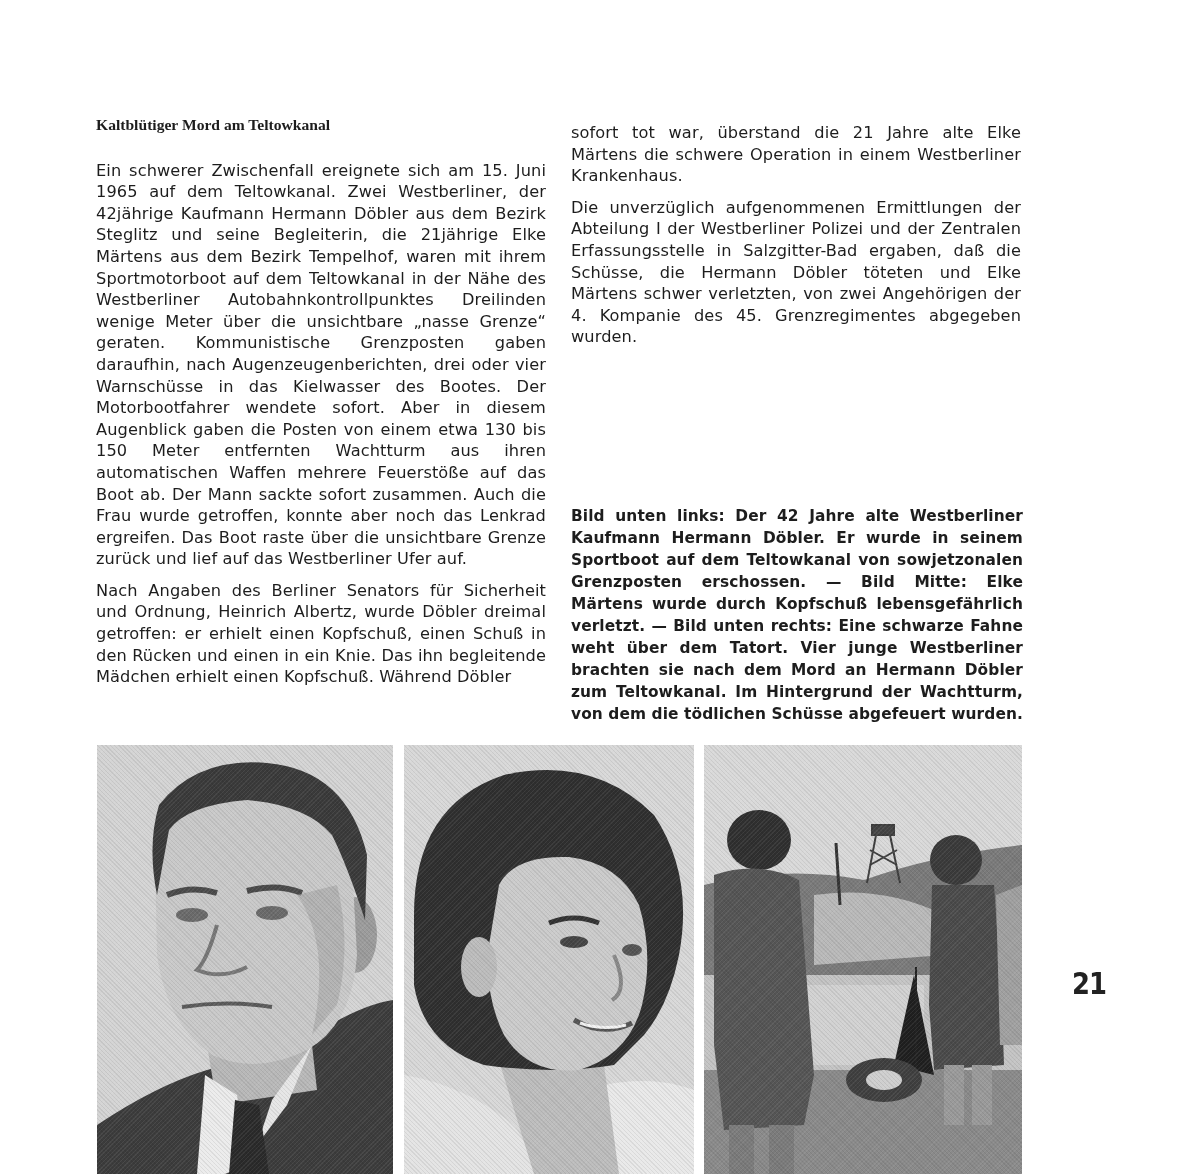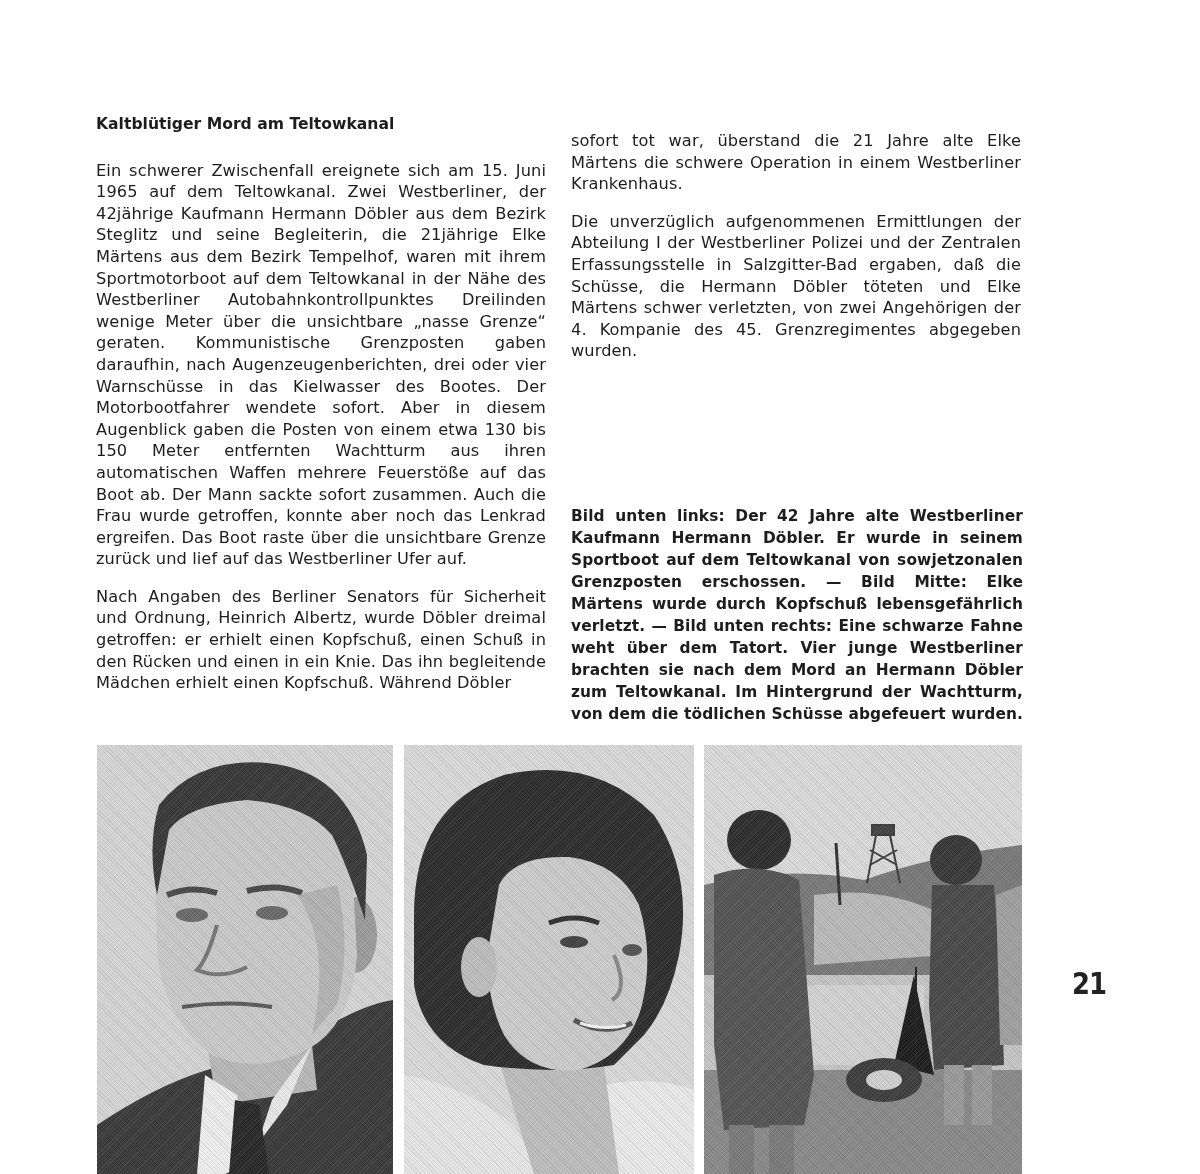--- a/index.html
+++ b/index.html
@@ -1,22 +1,22 @@
 <!DOCTYPE html>
 <html><head>
   <meta charset="utf-8">
   <style>
     html, body { margin: 0; padding: 0; background: #ffffff; }
     body { width: 1200px; height: 1174px; position: relative; overflow: hidden;
            font-family: "DejaVu Sans", "Liberation Sans", sans-serif; color: #1d1d1d; }
     .col { position: absolute; font-size: 16.2px; line-height: 21.6px; text-align: justify; letter-spacing: 0.1px; }
-    .col p { margin: 16px 0 10px 0; hyphens: manual; }
+    .col p { margin: 8px 0 10px 0; hyphens: manual; }
     #left-col { left: 96px; top: 114px; width: 450px; }
     #right-col { left: 571px; top: 114px; width: 450px; }
-    .heading { font-weight: bold; font-size: 15.6px; margin: 0 0 24px 0 !important; text-align: left; letter-spacing: 0; }
+    .heading { font-weight: bold; font-size: 15.6px; margin: 0 0 24px 0 !important; text-align: left; letter-spacing: 0; font-family: Liberation Serif, serif; }
     #caption { position: absolute; left: 571px; top: 505px; width: 452px; font-weight: bold;
                font-size: 15.4px; line-height: 22px; text-align: justify; letter-spacing: 0.1px; }
     #page-number { position: absolute; left: 1072px; top: 966px; font-family: "DejaVu Sans", sans-serif;
                    font-weight: bold; font-size: 30px; letter-spacing: -1px; color: #222; transform: scaleX(0.86); transform-origin: left; }
     .photo { position: absolute; top: 745px; height: 429px; overflow: hidden; background: #cfcfcf; }
     .photo svg { display: block; width: 100%; height: 100%; }
     #photo-left { left: 97px; width: 296px; }
     #photo-middle { left: 404px; width: 290px; }
     #photo-right { left: 704px; width: 318px; }
     .grain { position: absolute; inset: 0; pointer-events: none;

